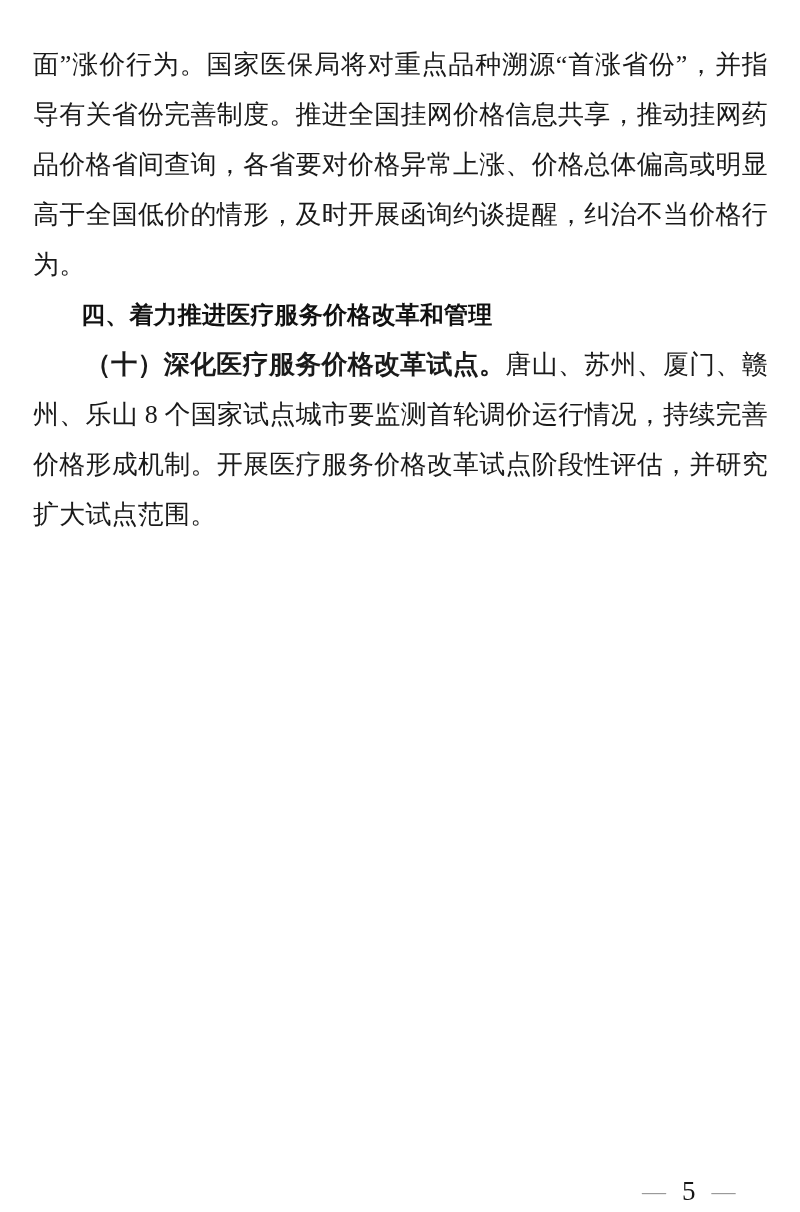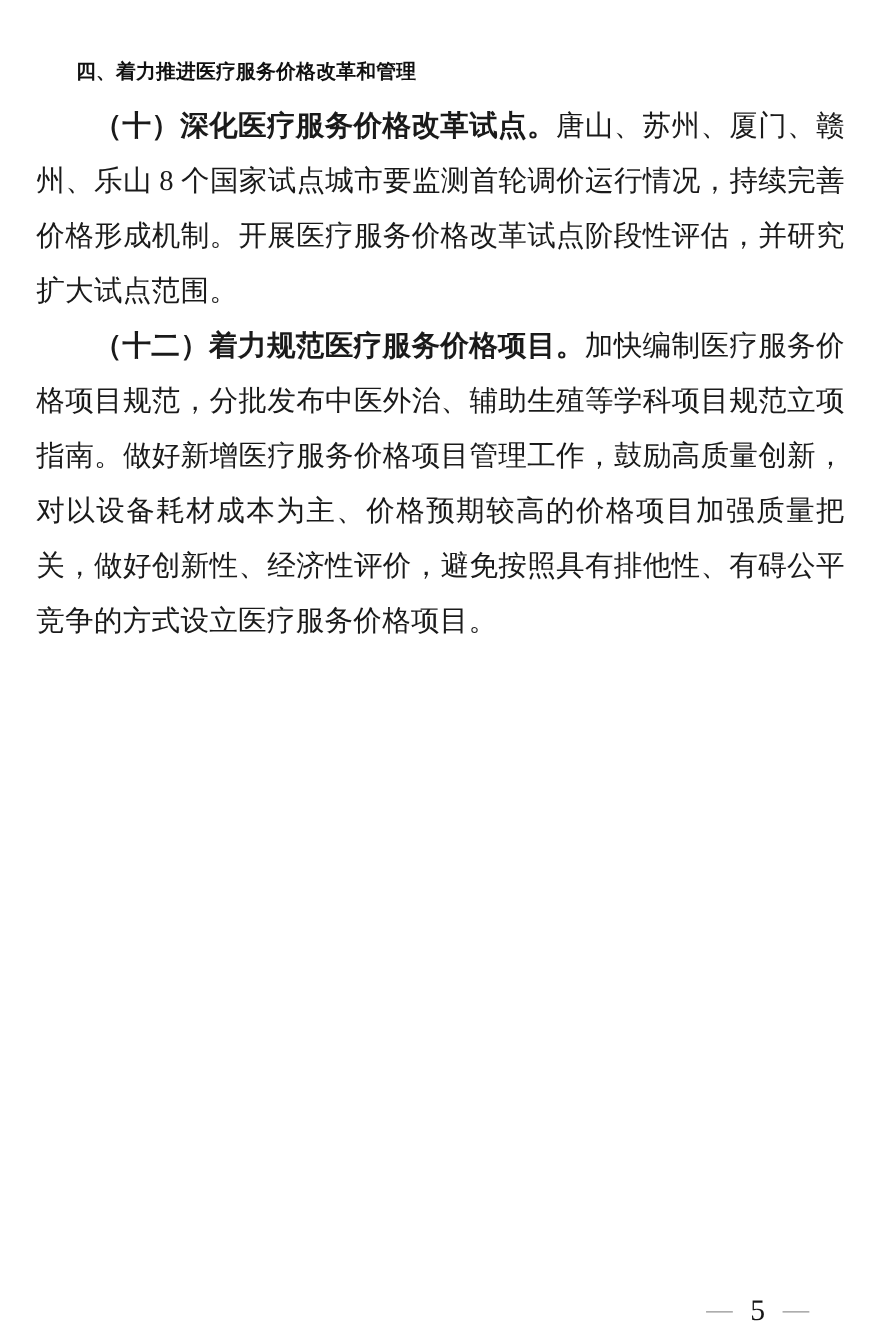--- a/index.html
+++ b/index.html
@@ -25,21 +25,21 @@
     text-justify: inter-ideograph;
     color: #1a1a1a;
   }
   .para { margin: 0; text-indent: 2em; }
   .para.no-indent { text-indent: 0; }
   .heading {
     margin: 0;
     text-indent: 2em;
     font-family: "Liberation Sans", "DejaVu Sans", sans-serif;
     font-weight: 700;
-    font-size: 18px;
+    font-size: 24px;
     line-height: 50px;
     color: #111111;
   }
   .lead { font-weight: 700; margin-top: 40px; }
   .footer {
     position: absolute;
     top: 1176px; left: 640px;
     display: flex;
     align-items: center;
     font-family: "Liberation Serif", "DejaVu Serif", serif;
@@ -57,27 +57,27 @@
     color: #161616;
   }
 </style>
 </head>
 <body>
 
 <div class="page">
 
   <div class="text-block">
 
+    <p class="para no-indent">面”涨价行为。国家医保局将对重点品种溯源“首涨省份”，并指导有关省份完善制度。推进全国挂网价格信息共享，推动挂网药品价格省间查询，各省要对价格异常上涨、价格总体偏高或明显高于全国低价的情形，及时开展函询约谈提醒，纠治不当价格行为。</p>
 
     <p class="heading">四、着力推进医疗服务价格改革和管理</p>
 
     <p class="para"><span class="lead">（十）深化医疗服务价格改革试点。</span><span>唐山、苏州、厦门、赣州、乐山 8 个国家试点城市要监测首轮调价运行情况，持续完善价格形成机制。开展医疗服务价格改革试点阶段性评估，并研究扩大试点范围。</span></p>
 
 
-    <p class="para"><span class="lead">（十二）着力规范医疗服务价格项目。</span><span>加快编制医疗服务价格项目规范，分批发布中医外治、辅助生殖等学科项目规范立项指南。做好新增医疗服务价格项目管理工作，鼓励高质量创新，对以设备耗材成本为主、价格预期较高的价格项目加强质量把关，做好创新性、经济性评价，避免按照具有排他性、有碍公平竞争的方式设立医疗服务价格项目。</span></p>
 
   </div>
 
   <div class="footer">
     <span class="dash">—</span>
     <span class="num">5</span>
     <span class="dash">—</span>
   </div>
 
 </div>

